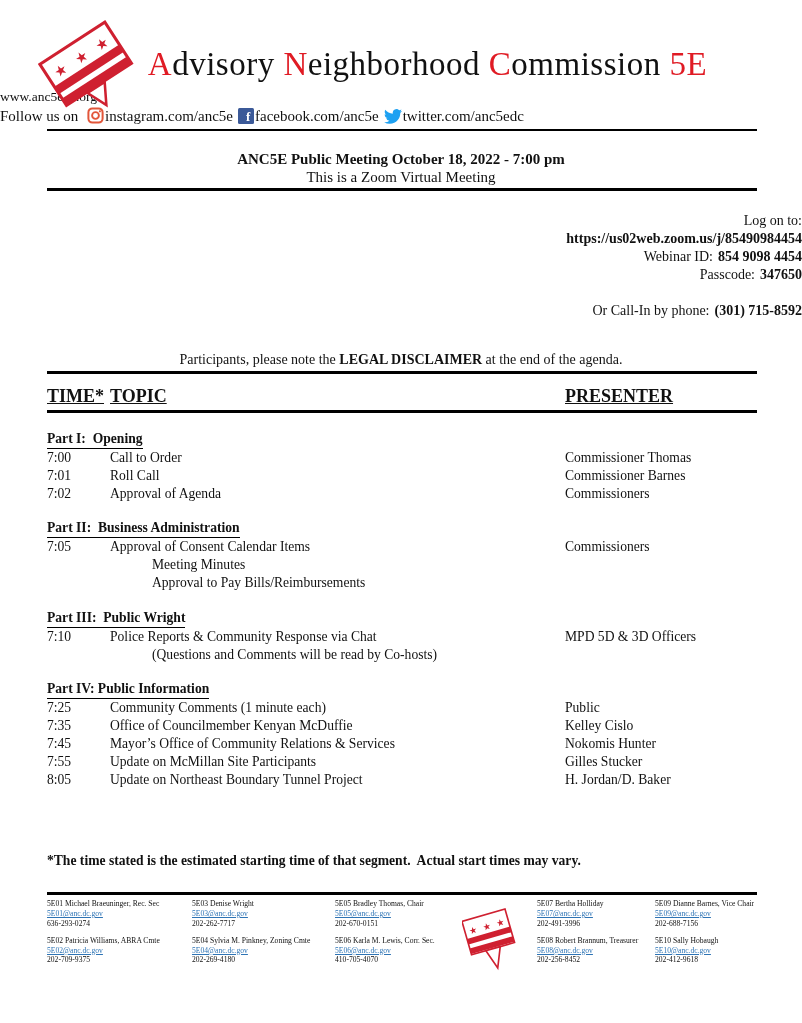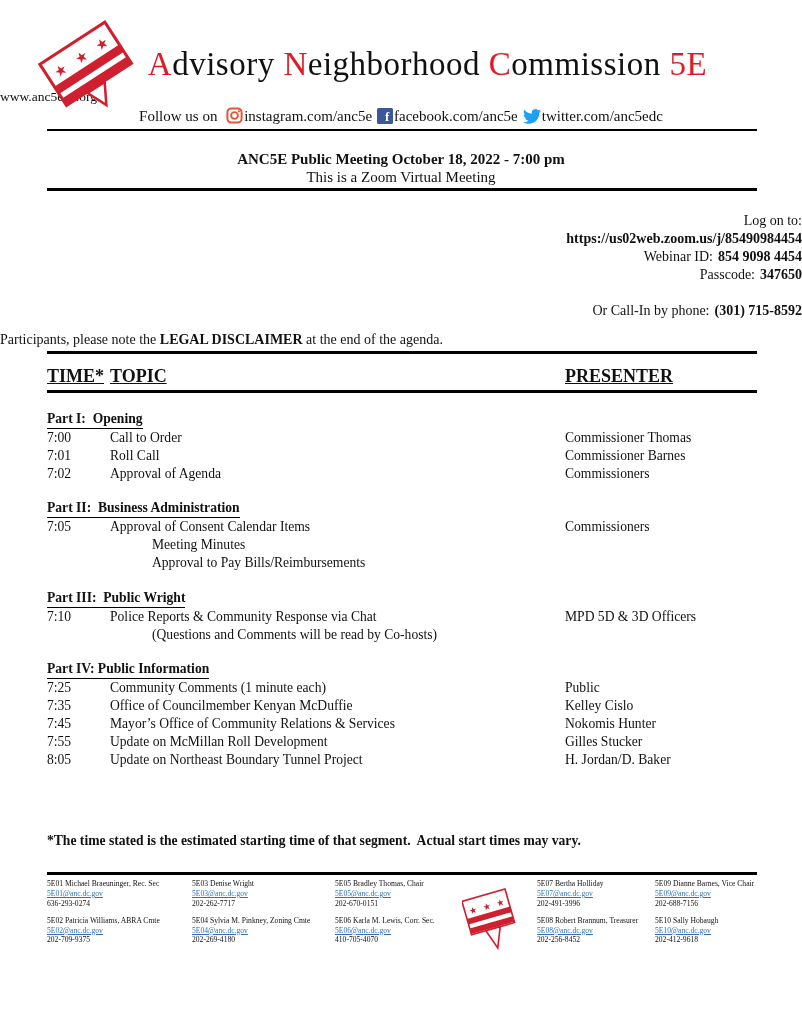--- a/index.html
+++ b/index.html
@@ -8,32 +8,32 @@
   .pre{white-space:pre-wrap;}
   .bold{font-weight:bold;}
   .red{color:var(--accent_red,#e01b24);}
   .rule{margin:0 45px 0 47px;border-top:2.5px solid #000;height:0;}
 
   
   .logo-top{position:absolute;left:38px;top:18px;width:102px;height:106px;}
   .title{margin:44px 45px 0 98px;text-align:center;font-size:33px;line-height:40px;letter-spacing:.5px;}
   .title span{white-space:pre;}
   .site-url{text-align:left;font-size:13.5px;line-height:16px;margin-top:5px;}
-  .follow{text-align:center;font-size:15px;line-height:20px;margin-top:1px;}
+  .follow{text-align:left;font-size:15px;line-height:20px;margin-top:1px;}
   .follow .sicon{display:inline-block;vertical-align:-3px;margin:0 1px 0 5px;}
 
   
   .meeting-title{margin-top:19px;text-align:center;font-size:15px;line-height:18px;font-weight:bold;}
   .meeting-subtitle{text-align:center;font-size:15px;line-height:18px;}
   .mrule{margin:2px 45px 0 47px;border-top:3.5px solid #000;height:0;}
 
   .zoom-block{margin-top:21px;text-align:right;font-size:14px;line-height:18px;}
   .zoom-block .val{margin-left:5px;}
   .callin{margin-top:18px;}
-  .disclaimer{margin-top:11px;font-size:14px;line-height:18px;}
+  .disclaimer{margin-top:31px;text-align:center;font-size:14px;line-height:18px;}
 
   
   .agenda{margin:0 45px 0 47px;}
   .agenda-header{display:grid;grid-template-columns:63px 455px 1fr;margin-top:12px;
                  padding-bottom:3px;border-bottom:3.5px solid #000;font-weight:bold;font-size:18px;}
   .agenda-header span{text-decoration:underline;text-decoration-thickness:1px;display:inline-block;}
   .agenda-section{margin-top:18px;}
   .section-heading{display:table;font-weight:bold;font-size:13.6px;line-height:16px;
                    border-bottom:1.8px solid #000;white-space:pre-wrap;padding-bottom:1px;}
   .agenda-row{display:grid;grid-template-columns:63px 455px 1fr;font-size:13.6px;line-height:17.8px;}
@@ -172,21 +172,21 @@
           <span class="cell topic">Office of Councilmember Kenyan McDuffie</span>
           <span class="cell presenter">Kelley Cislo</span>
         </div>
         <div class="agenda-row">
           <span class="cell time">7:45</span>
           <span class="cell topic">Mayor’s Office of Community Relations &amp; Services</span>
           <span class="cell presenter">Nokomis Hunter</span>
         </div>
         <div class="agenda-row">
           <span class="cell time">7:55</span>
-          <span class="cell topic">Update on McMillan Roll Development</span>
+          <span class="cell topic">Update on McMillan Site Participants</span>
           <span class="cell presenter">Gilles Stucker</span>
         </div>
         <div class="agenda-row">
           <span class="cell time">8:05</span>
           <span class="cell topic">Update on Northeast Boundary Tunnel Project</span>
           <span class="cell presenter">H. Jordan/D. Baker</span>
         </div>
       </div>
     </div>
 </div>

